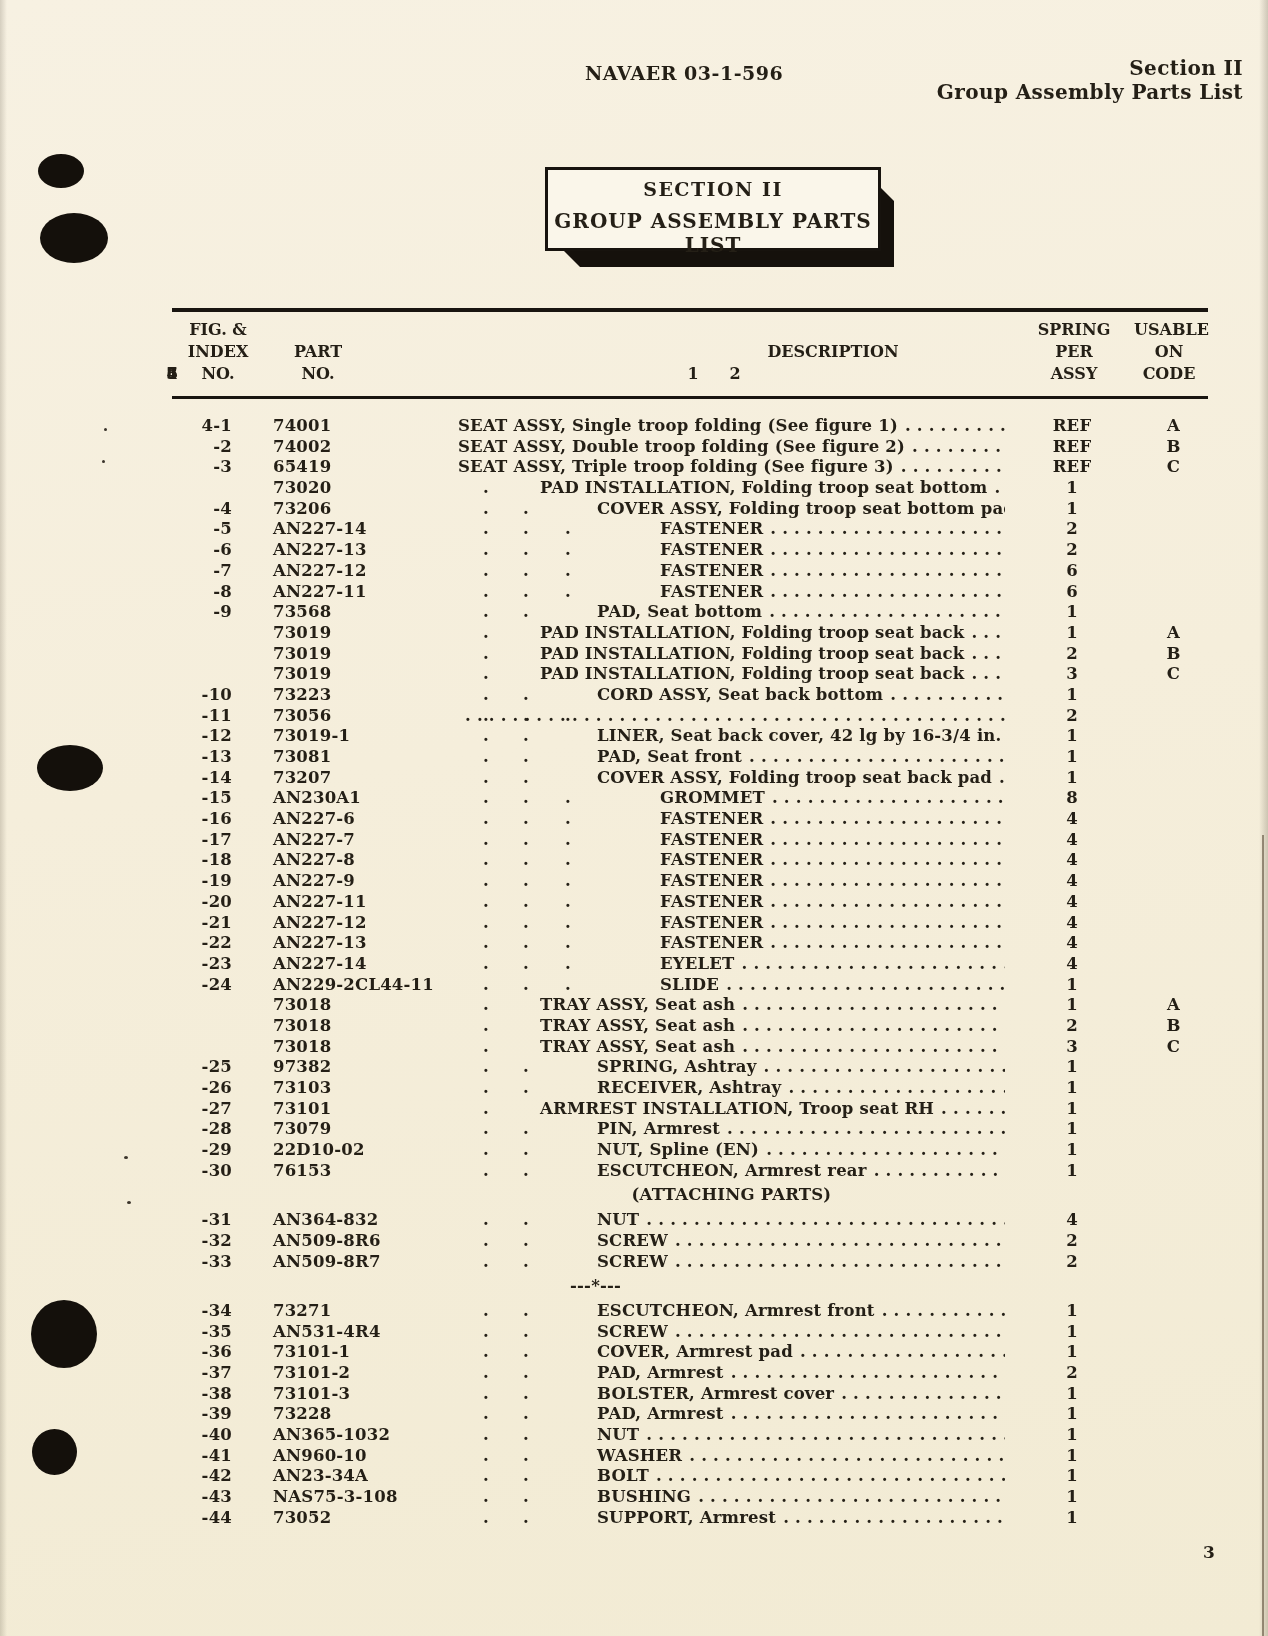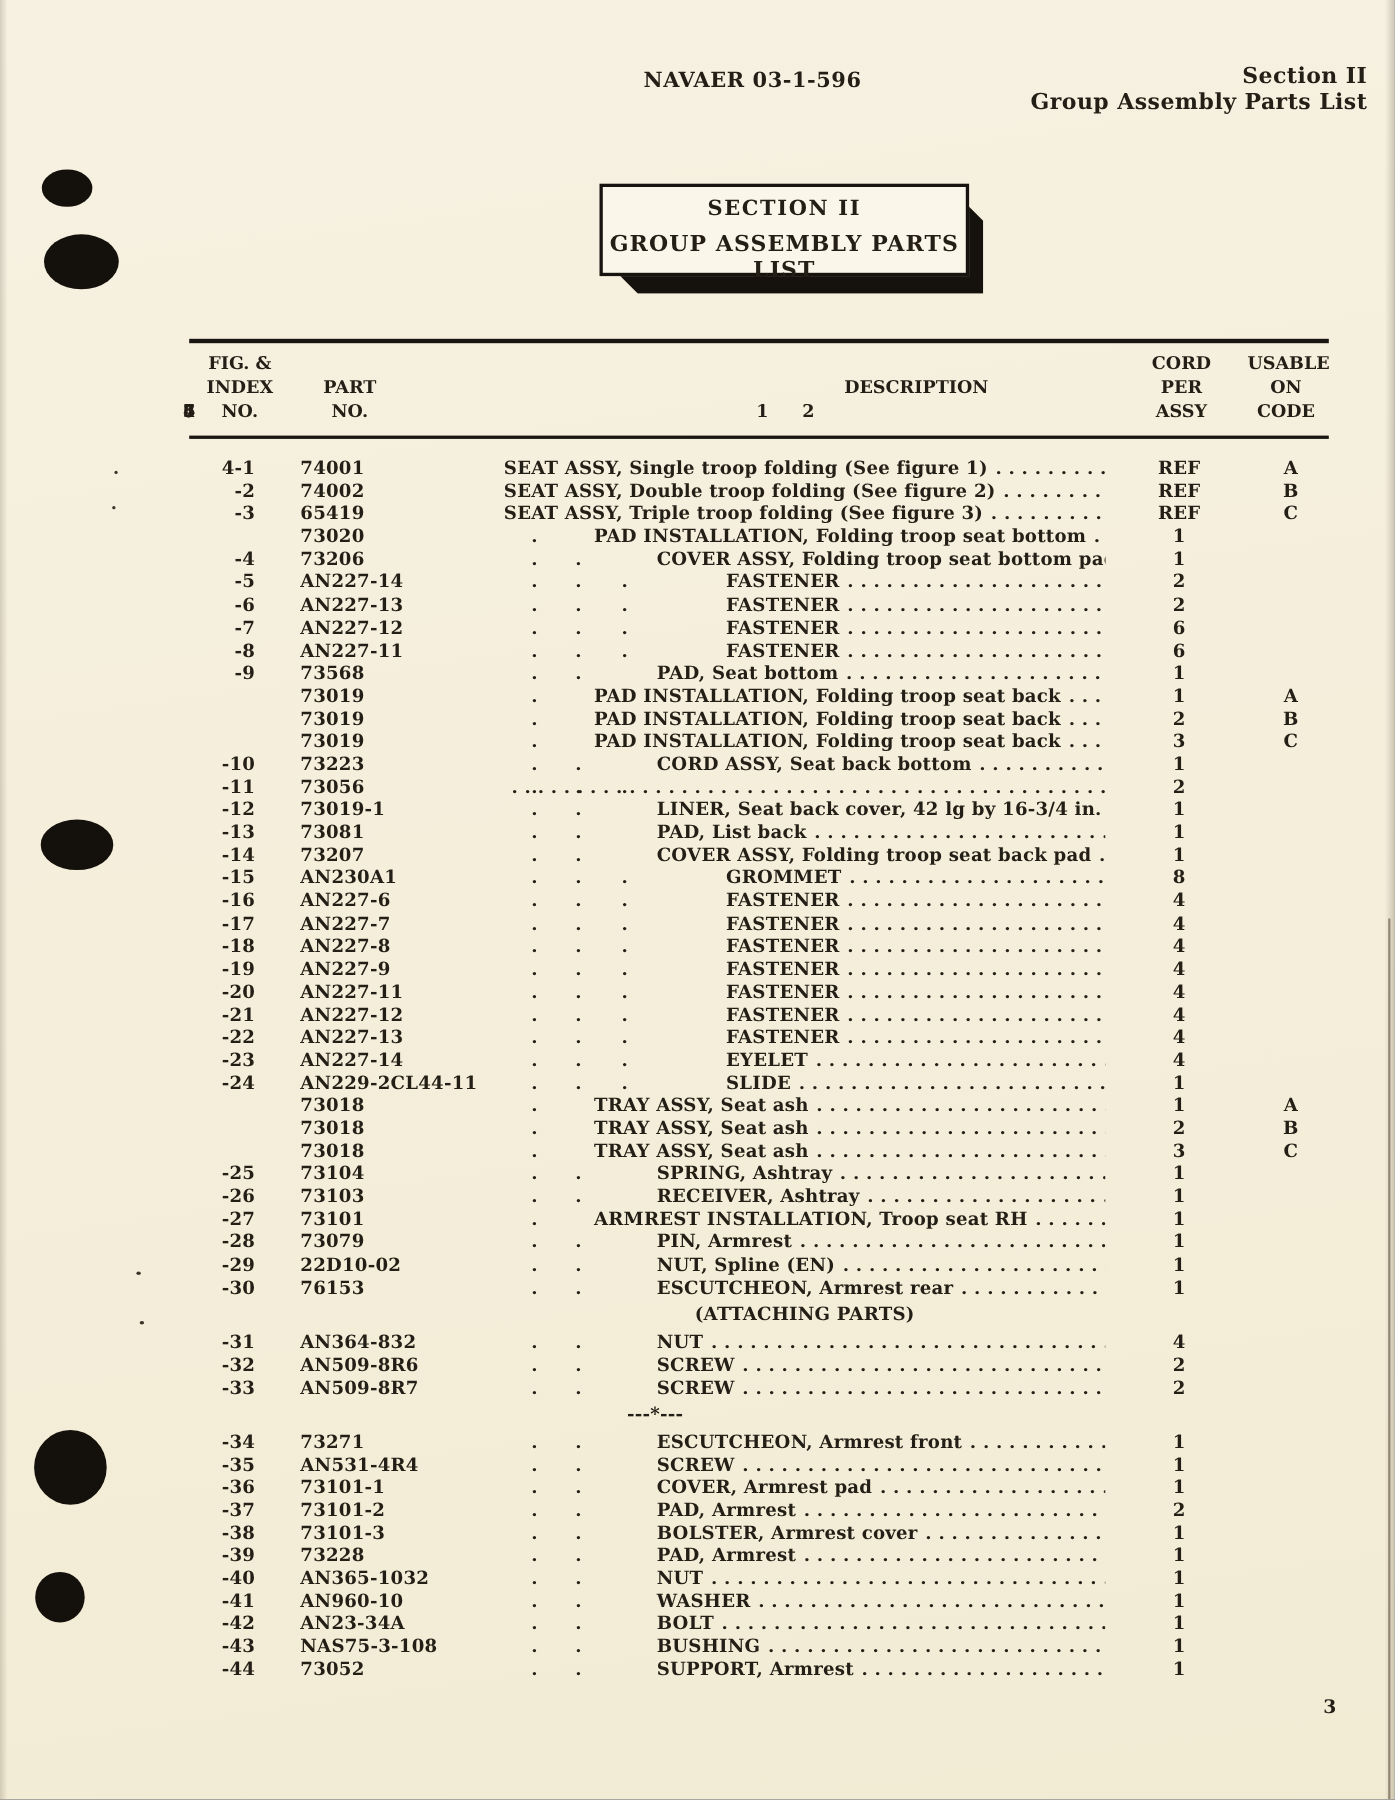--- a/index.html
+++ b/index.html
@@ -112,21 +112,21 @@
       <span class="hline hc2 r2">PART</span>
       <span class="hline hc2 r3">NO.</span>
       <span class="hnum">1</span>
       <span class="hnum">2</span>
       <span class="hnum">3</span>
       <span class="hnum">4</span>
       <span class="hnum">5</span>
       <span class="hnum">6</span>
       <span class="hnum">7</span>
       <span class="hline hdesc">DESCRIPTION</span>
-      <span class="hline hunits r1">CORD</span>
+      <span class="hline hunits r1">SPRING</span>
       <span class="hline hunits r2">PER</span>
       <span class="hline hunits r3">ASSY</span>
       <span class="hline hcode r1">USABLE</span>
       <span class="hline hcode r2">ON</span>
       <span class="hline hcode r3">CODE</span>
     </div>
     <div class="rule rule-mid"></div>
     <div class="rows" id="rows">
         <div class="row">
           <span class="c-fig">4-1</span>
@@ -311,21 +311,21 @@
           </span>
           <span class="c-units">1</span>
           <span class="c-code"></span>
         </div>
         <div class="row">
           <span class="c-fig">-13</span>
           <span class="c-part">73081</span>
           <span class="c-desc">
             <span class="ind-dot" style="left: 25px;">.</span>
             <span class="ind-dot" style="left: 65px;">.</span>
-            <span class="d-text lvl2">PAD, List back</span>
+            <span class="d-text lvl2">PAD, Seat front</span>
             <span class="leader">. . . . . . . . . . . . . . . . . . . . . . . . . . . . . . . . . . . . . . . . . . . . . . . . . . . . . . . . . . . . . . . . . . . . . . . . . . . . . . . .</span>
           </span>
           <span class="c-units">1</span>
           <span class="c-code"></span>
         </div>
         <div class="row">
           <span class="c-fig">-14</span>
           <span class="c-part">73207</span>
           <span class="c-desc">
             <span class="ind-dot" style="left: 25px;">.</span>
@@ -494,21 +494,21 @@
           <span class="c-desc">
             <span class="ind-dot" style="left: 25px;">.</span>
             <span class="d-text lvl1">TRAY ASSY, Seat ash</span>
             <span class="leader">. . . . . . . . . . . . . . . . . . . . . . . . . . . . . . . . . . . . . . . . . . . . . . . . . . . . . . . . . . . . . . . . . . . . . . . . . . . . . . . .</span>
           </span>
           <span class="c-units">3</span>
           <span class="c-code">C</span>
         </div>
         <div class="row">
           <span class="c-fig">-25</span>
-          <span class="c-part">73104</span>
+          <span class="c-part">97382</span>
           <span class="c-desc">
             <span class="ind-dot" style="left: 25px;">.</span>
             <span class="ind-dot" style="left: 65px;">.</span>
             <span class="d-text lvl2">SPRING, Ashtray</span>
             <span class="leader">. . . . . . . . . . . . . . . . . . . . . . . . . . . . . . . . . . . . . . . . . . . . . . . . . . . . . . . . . . . . . . . . . . . . . . . . . . . . . . . .</span>
           </span>
           <span class="c-units">1</span>
           <span class="c-code"></span>
         </div>
         <div class="row">

